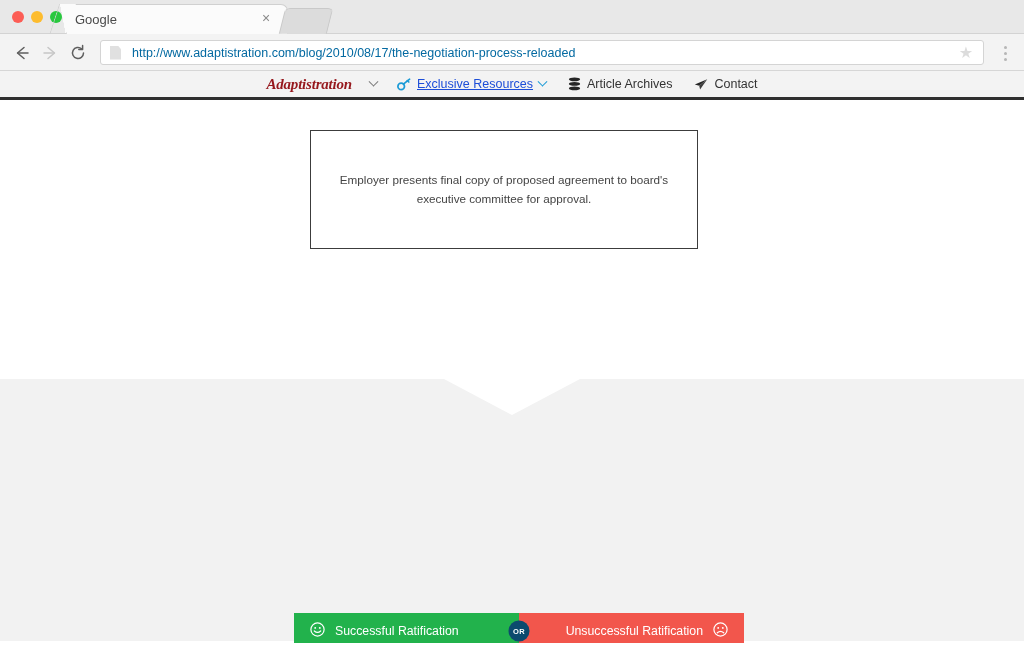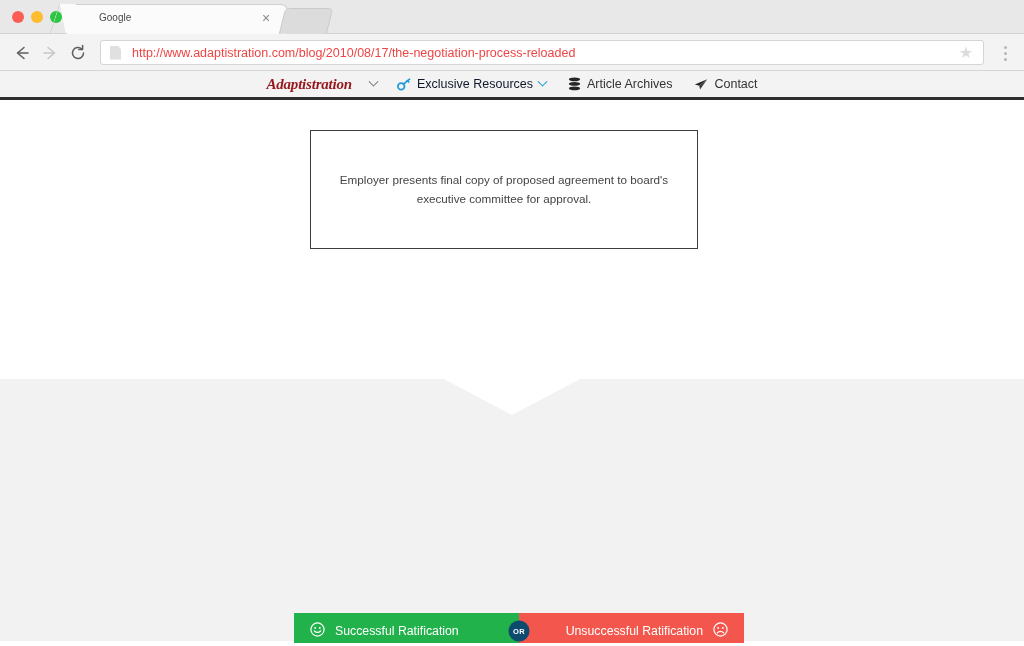--- a/index.html
+++ b/index.html
@@ -44,22 +44,22 @@
   }
   #tab-active::before {
     content: ""; position: absolute;
     left: -13px; bottom: -1px; width: 16px; height: 31px;
     background: linear-gradient(to bottom left, #fbfbfb 50%, transparent 50.5%);
     border-left: 1px solid #d0d0d0;
     transform: skewX(-18deg);
     border-radius: 0 0 0 3px;
   }
   #tab-title {
-    position: absolute; left: 32px; top: 7px;
-    font-size: 10px; color: #4a4a4a;
+    position: absolute; left: 8px; top: 7px;
+    font-size: 13px; color: #4a4a4a;
     white-space: nowrap;
   }
   #tab-close {
     position: absolute; right: 14px; top: 6px;
     width: 14px; height: 14px;
     color: #8a8a8a; font-size: 14px; line-height: 14px;
     text-align: center; cursor: pointer;
   }
   #tab-inactive {
     position: absolute; left: 282px; top: 8px;
@@ -98,21 +98,21 @@
     display: flex; align-items: center;
   }
   #page-doc-icon {
     margin-left: 9px; width: 11px; height: 14px;
     background: #e0e0e0;
     clip-path: polygon(0 0, 72% 0, 100% 26%, 100% 100%, 0 100%);
     flex: 0 0 auto;
   }
   #omnibox-url {
     margin-left: 11px;
-    font-size: 12.5px; color: #ef4444;
+    font-size: 12.5px; color: #0369a1;
     white-space: nowrap; overflow: hidden;
     flex: 1 1 auto;
   }
   #bookmark-star {
     margin-right: 10px; flex: 0 0 auto;
     color: #dcdcdc; font-size: 16px; line-height: 1;
     cursor: pointer;
   }
   #browser-menu {
     position: absolute; right: 10px; top: 9px;
@@ -135,21 +135,21 @@
     display: flex; align-items: center; justify-content: center;
     gap: 0;
   }
   .nav-item {
     display: flex; align-items: center; gap: 6px;
     padding: 0 11px;
     font-size: 12.5px; color: #333333;
     cursor: pointer; white-space: nowrap;
     height: 26px;
   }
-  .nav-item.active { color: #0f172a; }
+  .nav-item.active { color: #1d4ed8; text-decoration: underline; }
   .nav-icon { display: flex; align-items: center; justify-content: center; flex: 0 0 auto; }
   .nav-caret {
     display: inline-block; width: 7px; height: 7px;
     border-right: 1.3px solid #7a7a7a;
     border-bottom: 1.3px solid #7a7a7a;
     transform: rotate(45deg) translate(-2px,-2px);
     flex: 0 0 auto;
   }
   .nav-item.active .nav-caret {
     border-color: #1a9ad6;

